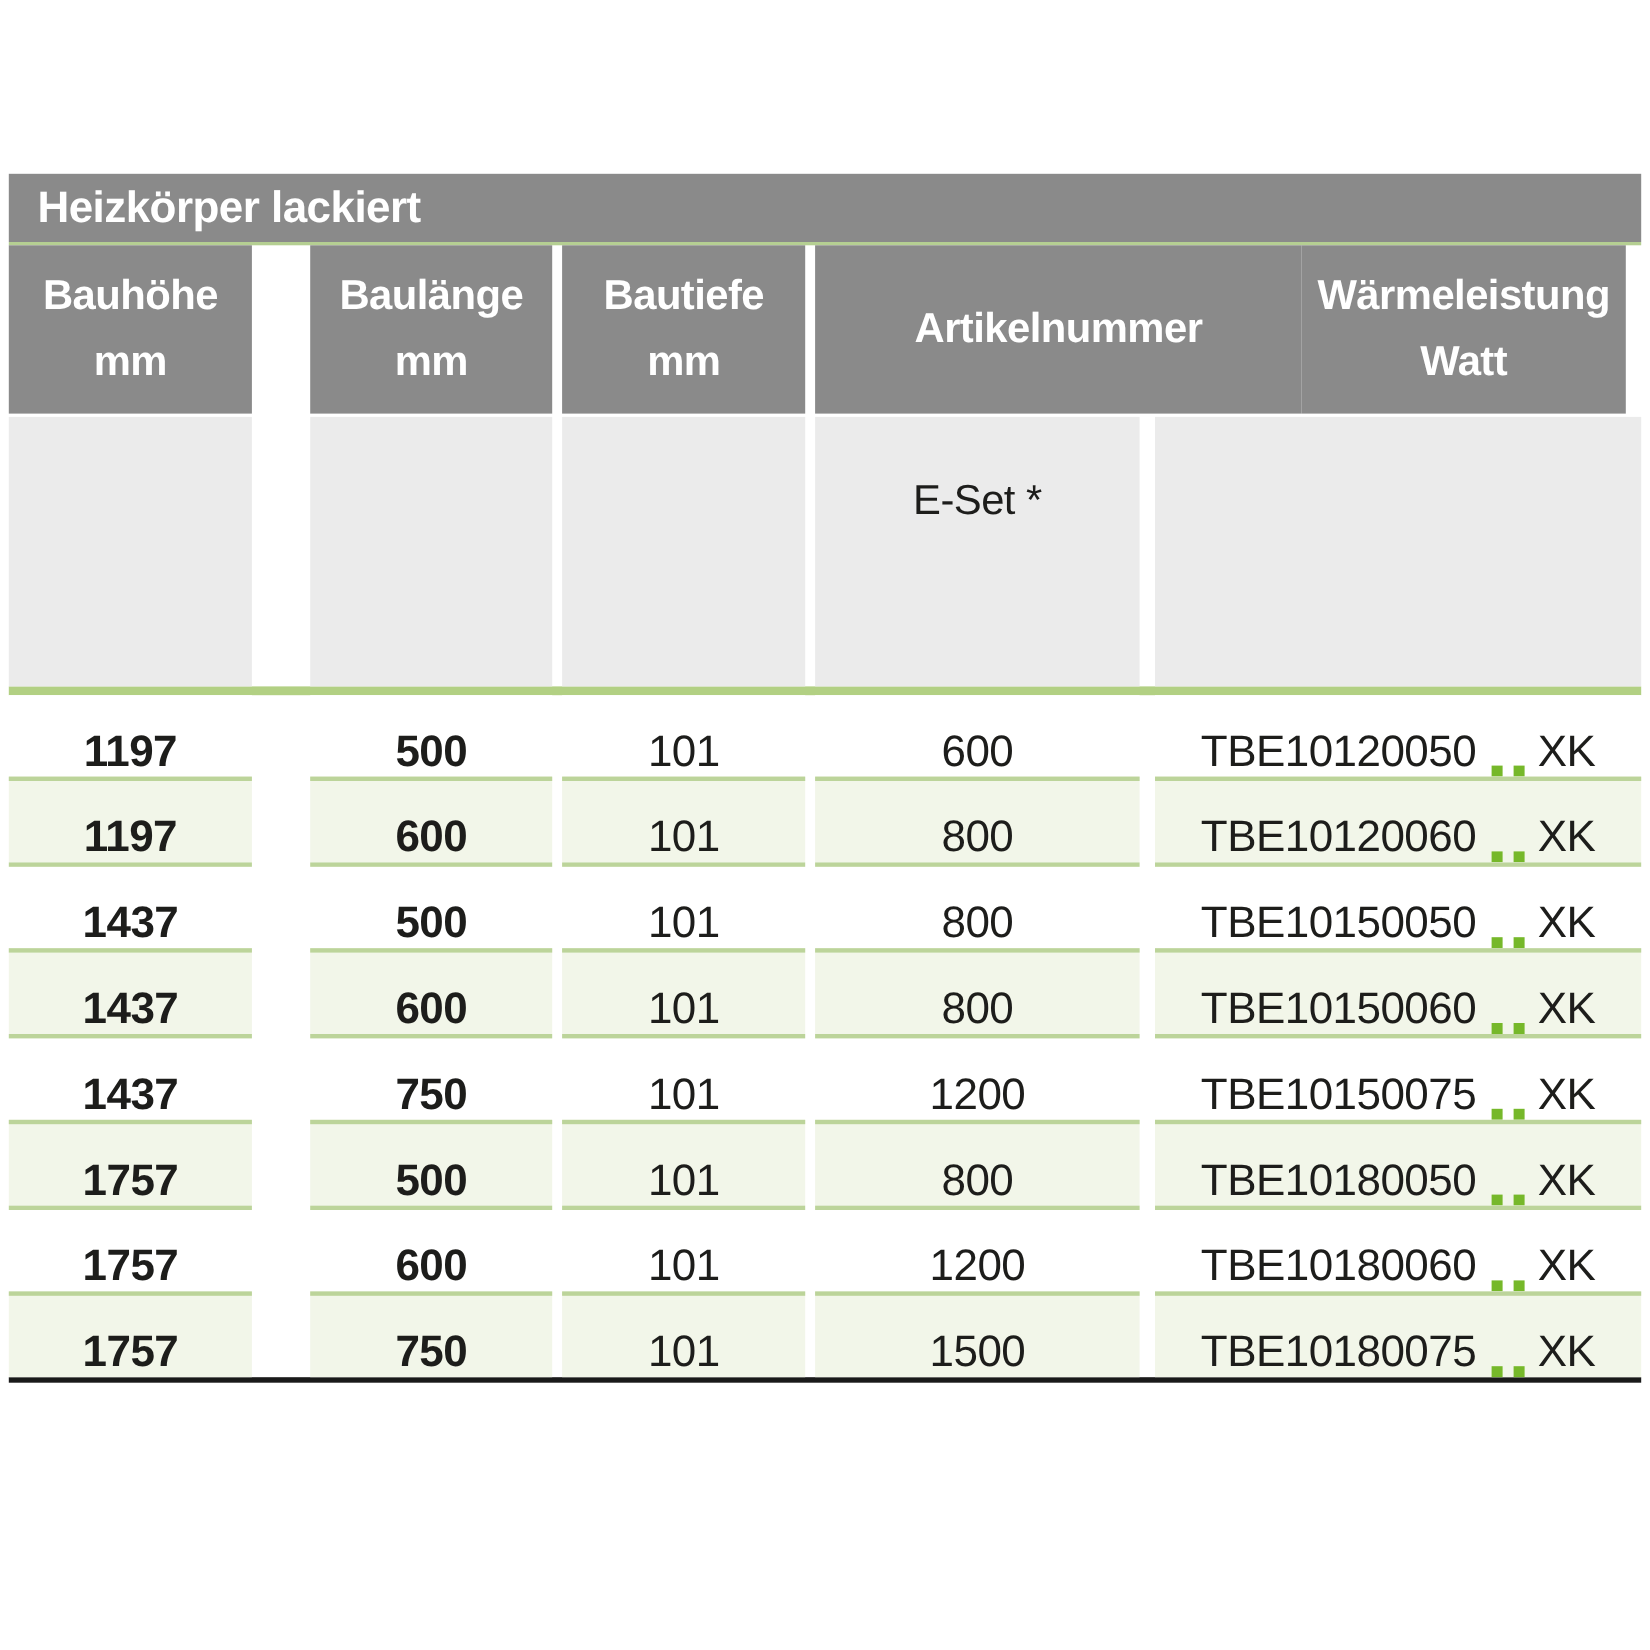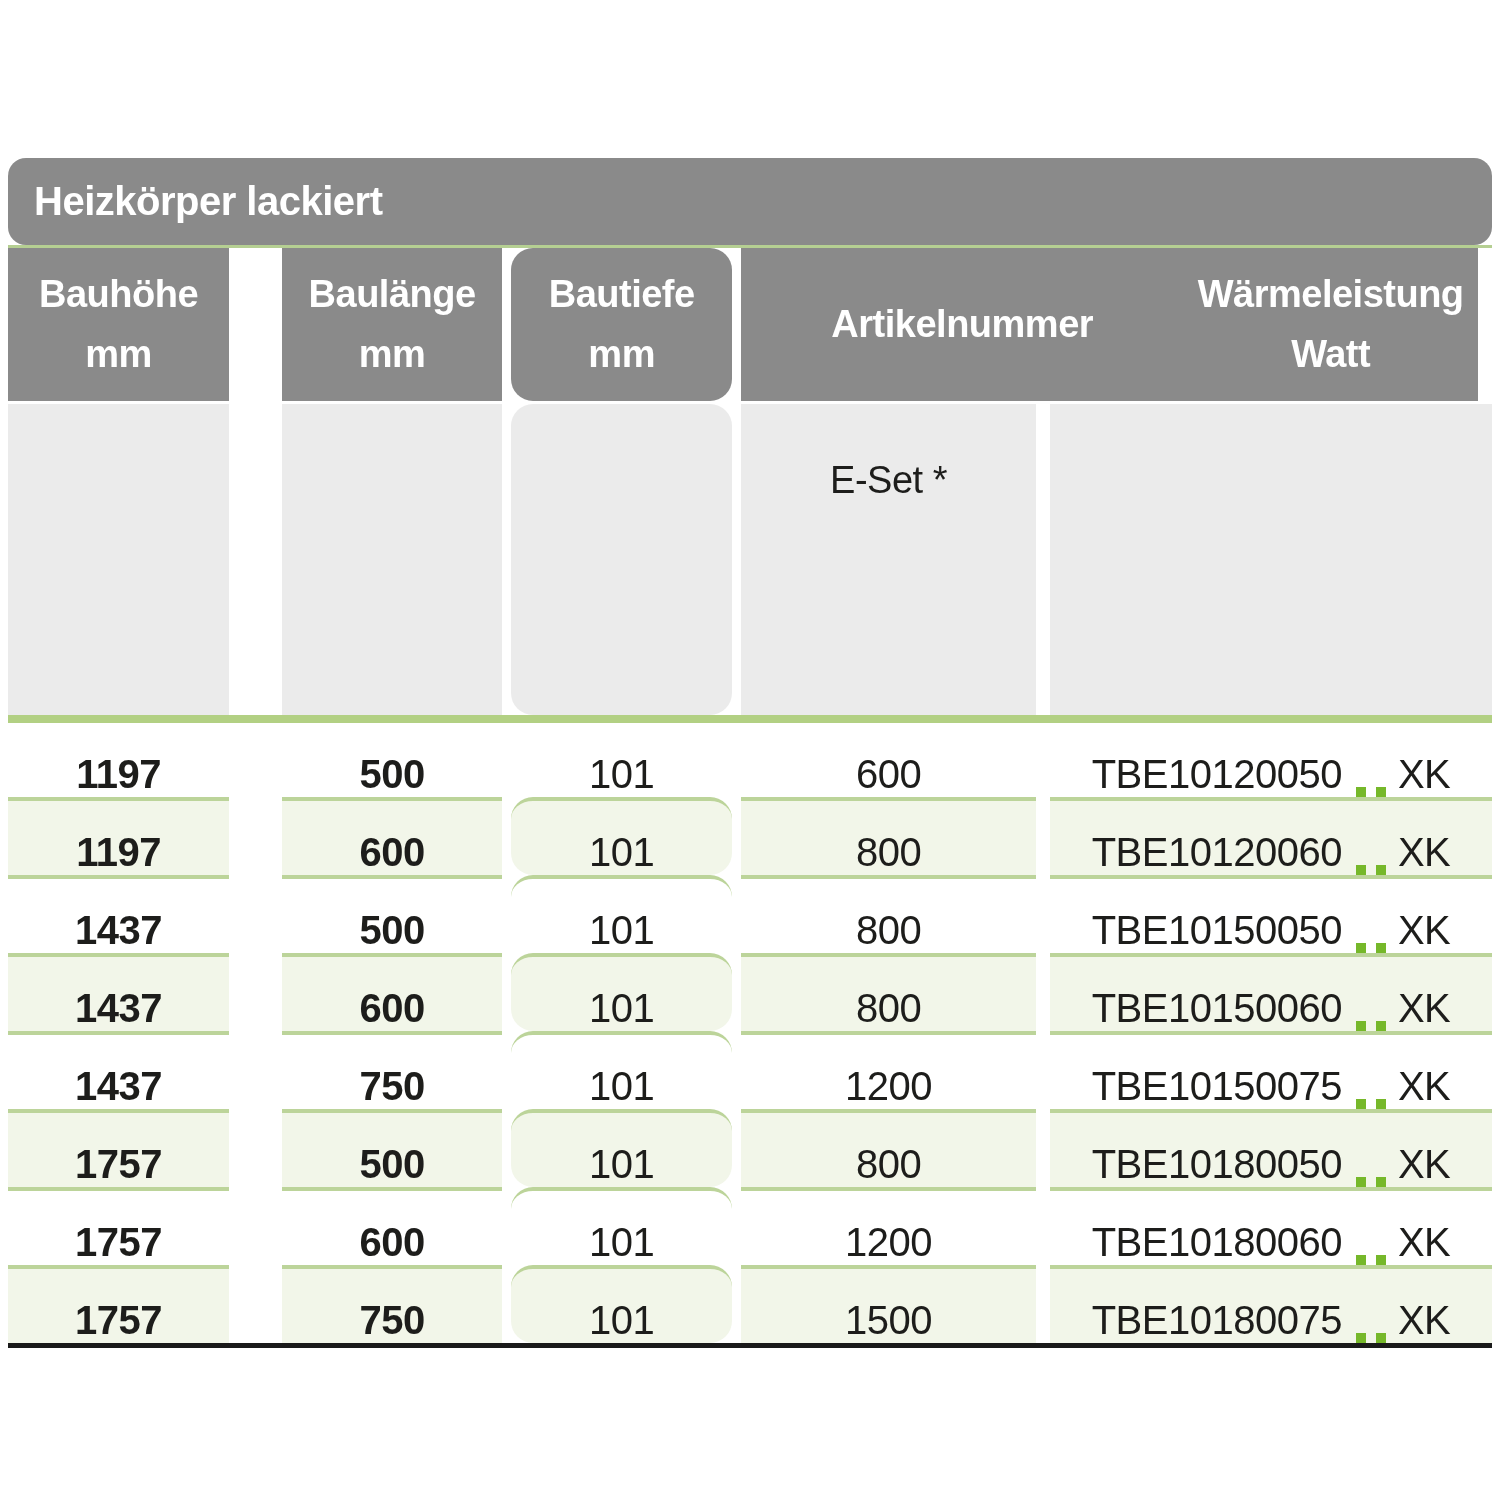--- a/index.html
+++ b/index.html
@@ -11,45 +11,45 @@
     --underline-green:#b5cf92;
     --dot-green:#76b82a;
     --text-dark:#1d1d1b;
     --bottom-black:#1a1a1a;
   }
   *{margin:0;padding:0;box-sizing:border-box;}
   html,body{width:1500px;height:1500px;background:#ffffff;overflow:hidden;}
   body{font-family:"Liberation Sans", sans-serif;color:var(--text-dark);}
   .table-wrap{position:absolute;left:8px;top:158px;width:1484px;}
   .title-bar{
-    width:100%;height:87px;background:var(--header-gray);
-    display:flex;align-items:center;padding-left:26px;border-radius:18px;
+    width:100%;height:62px;background:var(--header-gray);
+    display:flex;align-items:center;padding-left:26px;
   }
   .title-bar span{
     color:#ffffff;font-size:40px;font-weight:700;letter-spacing:-0.5px;
   }
   .title-underline{width:100%;height:3px;background:var(--underline-green);}
   .flex-row{display:flex;width:100%;}
   .c1{width:228px;margin-right:9px;}
   .c2{width:227px;margin-right:9px;margin-left:44px;}
-  .c3{width:228px;margin-right:9px;border-radius:22px;}
+  .c3{width:228px;margin-right:9px;}
   .c4{width:304px;margin-right:14px;}
   .c5{width:456px;margin-right:0;}
   .hcell{
     height:153px;background:var(--header-gray);
     display:flex;flex-direction:column;justify-content:center;align-items:center;
     row-gap:20px;
   }
   .hcell span{
     color:#ffffff;font-size:38px;font-weight:700;line-height:1.05;
     letter-spacing:-0.5px;text-align:center;
   }
   .subheader-row{margin-top:3px;}
   .scell{
-    height:311px;background:var(--subheader-gray);
+    height:245px;background:var(--subheader-gray);
     display:flex;justify-content:center;align-items:flex-start;
     padding-top:55px;
   }
   .scell span{font-size:38px;font-weight:400;letter-spacing:-0.5px;}
   .green-band{width:100%;height:8px;background:var(--band-green);}
   .data-row .cell{
     height:78px;background:#ffffff;
     border-top:4px solid var(--sep-green);
     display:flex;justify-content:center;align-items:flex-end;
     font-size:40px;letter-spacing:-0.5px;white-space:nowrap;

